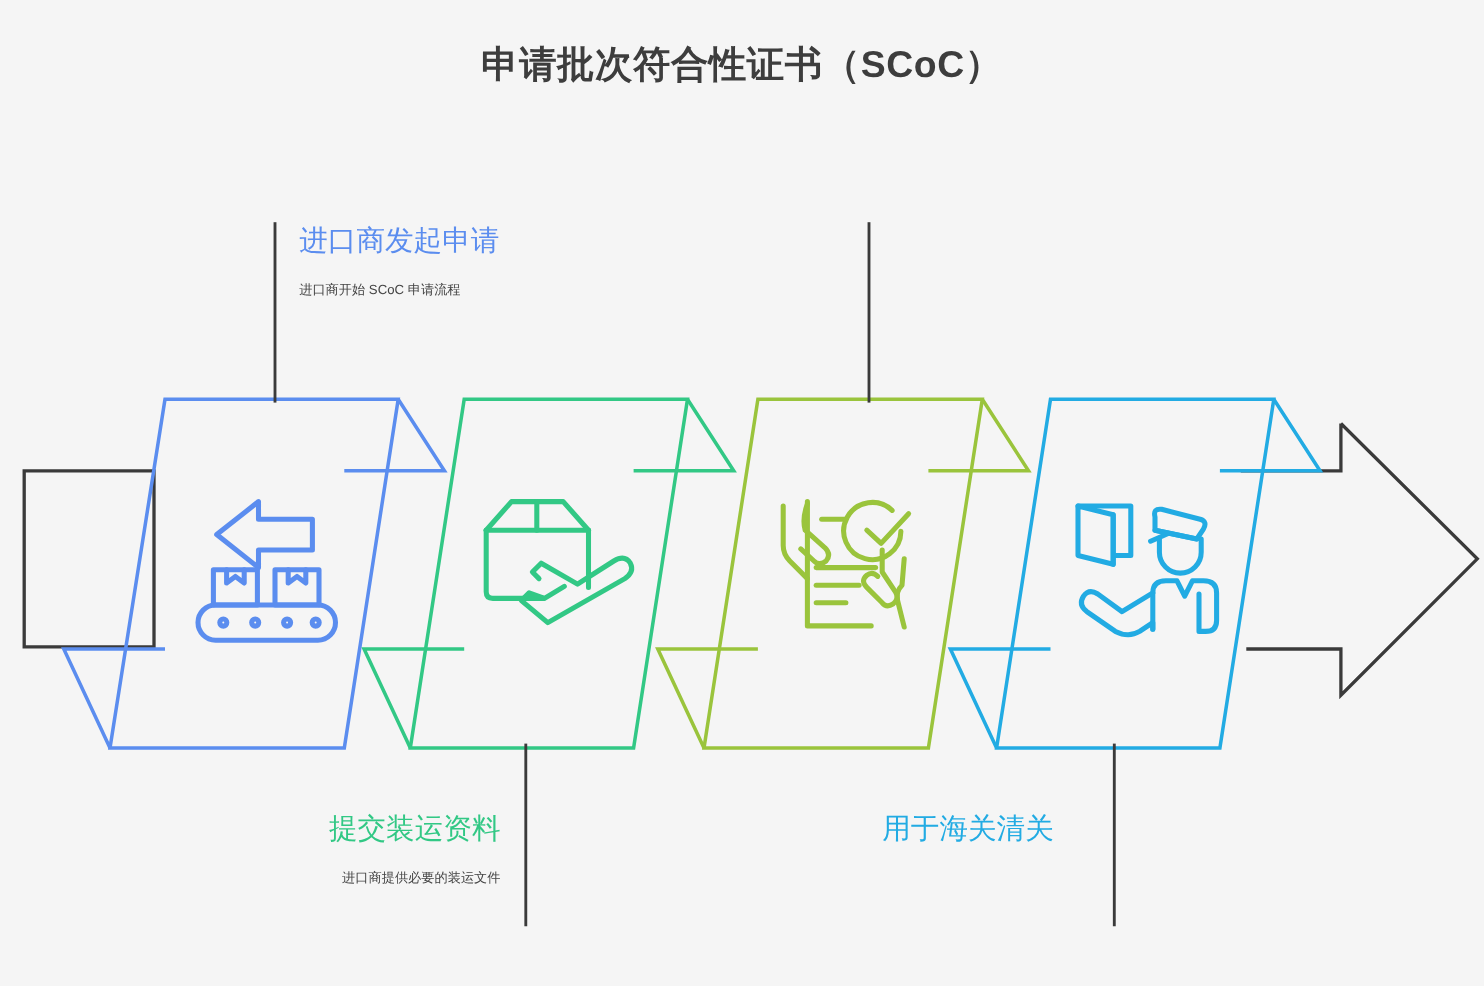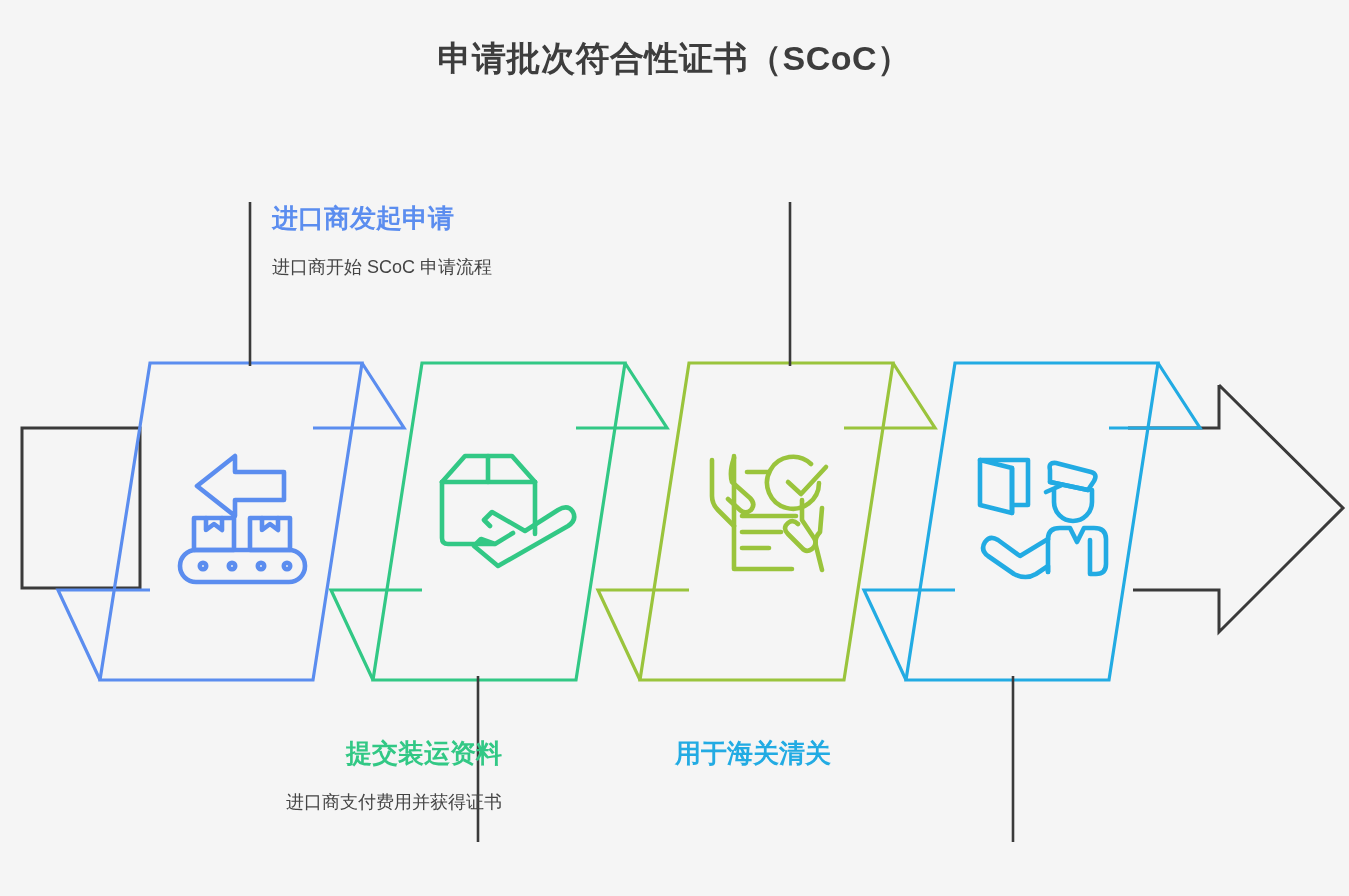--- a/index.html
+++ b/index.html
@@ -36,39 +36,39 @@
     top: 0;
     left: 0;
     width: 1349px;
     height: 896px;
   }
   .label-block {
     position: absolute;
   }
   .label-title {
     font-size: 26px;
-    font-weight: 700;
+    font-weight: 400;
     line-height: 1.2;
     white-space: nowrap;
   }
   .label-desc {
-    font-size: 18px;
+    font-size: 12px;
     color: #444444;
     line-height: 1.3;
     margin-top: 22px;
     white-space: nowrap;
   }
   .lb-left  { text-align: left; }
   .lb-right { text-align: right; }
 
   
   #label-1 { left: 272px; top: 203px; }
   #label-3 { left: 812px; top: 203px; }
-  #label-2 { left: 0px;   top: 738px; width: 455px; padding-left: 47px; }
-  #label-4 { left: 528px; top: 738px; width: 450px; text-align: center; }
+  #label-2 { left: 0px;   top: 738px; width: 455px; }
+  #label-4 { left: 508px; top: 738px; width: 450px; }
 </style>
 </head>
 <body>
 
 <div id="stage">
 
   <div id="page-title">申请批次符合性证书（SCoC）</div>
 
   <svg id="flow" viewBox="0 0 1349 896">
 
@@ -170,20 +170,20 @@
   </svg>
 
   <div class="label-block lb-left" id="label-1">
     <div class="label-title" style="color:#5b8def">进口商发起申请</div>
     <div class="label-desc">进口商开始 SCoC 申请流程</div>
   </div>
 
 
   <div class="label-block lb-right" id="label-2">
     <div class="label-title" style="color:#32c885">提交装运资料</div>
-    <div class="label-desc">进口商支付费用并获得证书</div>
+    <div class="label-desc">进口商提供必要的装运文件</div>
   </div>
 
   <div class="label-block lb-right" id="label-4">
     <div class="label-title" style="color:#22abe3">用于海关清关</div>
   </div>
 
 </div>
 
 </body></html>

